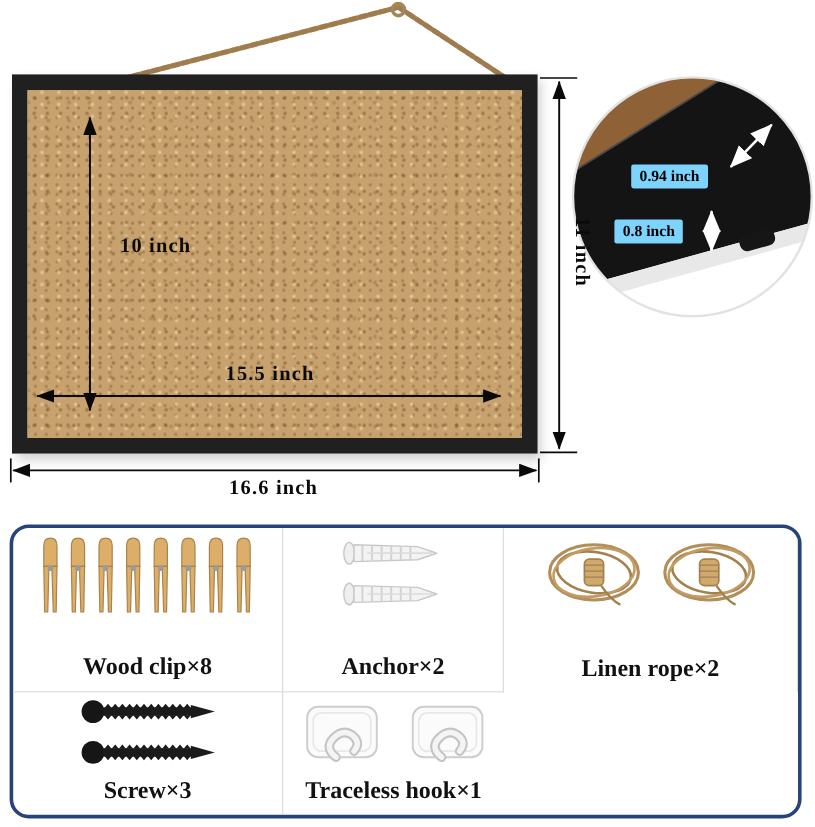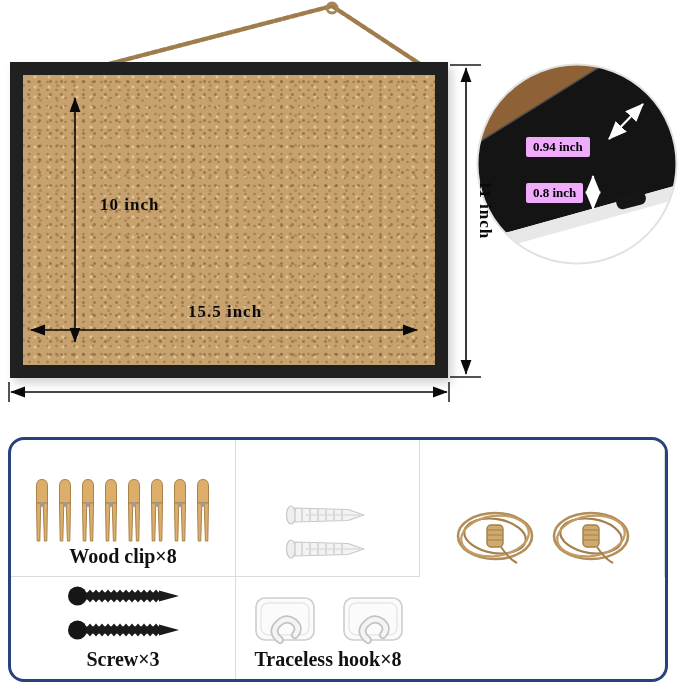--- a/index.html
+++ b/index.html
@@ -22,30 +22,30 @@
 
   
   .dim-label{position:absolute;z-index:4;font-weight:700;font-size:17px;letter-spacing:1px;white-space:nowrap;}
   .dl-10{left:100px;top:195px;}
   .dl-155{left:150px;top:302px;width:150px;text-align:center;}
   .dl-11{left:445px;top:200px;width:80px;text-align:center;transform:rotate(90deg);}
   .dl-166{left:153px;top:397px;width:150px;text-align:center;}
 
   
   .inset{position:absolute;left:476px;top:63px;width:202px;height:202px;z-index:3;}
-  .chip{position:absolute;background:#f0abfc;color:#000;font-weight:700;font-size:13px;
+  .chip{position:absolute;background:#7dd3fc;color:#000;font-weight:700;font-size:13px;
         padding:2px 7px;border-radius:2px;white-space:nowrap;z-index:5;}
   .chip1{left:50px;top:74px;}
-  .chip2{left:50px;top:120px;}
+  .chip2{left:36px;top:120px;}
 
   
   .panel{position:absolute;left:8px;top:437px;width:660px;height:245px;box-sizing:border-box;
          border:3px solid #26437b;border-radius:16px;background:#fff;overflow:hidden;
          display:grid;grid-template-columns:225px 184px 1fr;grid-template-rows:137px 1fr;}
-  .cell{display:flex;flex-direction:column;align-items:center;justify-content:flex-end;
+  .cell{display:flex;flex-direction:column;align-items:center;justify-content:space-between;
         padding:4px 4px 8px 4px;box-sizing:border-box;}
   .b-r{border-right:1px solid #dcdcdc;}
   .b-b{border-bottom:1px solid #dcdcdc;}
   .acc-label{font-weight:700;font-size:20px;color:#111;white-space:nowrap;}
 </style>
 </head>
 <body>
 
 <div class="canvas">
 
@@ -79,20 +79,21 @@
     <g>
       <line x1="11" y1="392" x2="447" y2="392" stroke="#0a0a0a" stroke-width="1.6" marker-start="url(#arrB)" marker-end="url(#arrB)"></line>
       <line x1="9" y1="382" x2="9" y2="402" stroke="#0a0a0a" stroke-width="1.4"></line>
       <line x1="449" y1="382" x2="449" y2="402" stroke="#0a0a0a" stroke-width="1.4"></line>
     </g>
   </svg>
 
   <div class="dim-label dl-10">10 inch</div>
   <div class="dim-label dl-155">15.5 inch</div>
   <div class="dim-label dl-11">11 inch</div>
+  <div class="dim-label dl-166">16.6 inch</div>
 
   <div class="inset">
     <svg width="202" height="202" viewBox="0 0 202 202">
       <defs>
         <clipPath id="insetClip">
             <circle cx="101" cy="101" r="99.5"></circle>
           </clipPath>
         <marker id="arrW" orient="auto-start-reverse" markerWidth="9" markerHeight="8" refX="8" refY="3.5">
           <path d="M0,0 L8.5,3.5 L0,7 Z" fill="#fff"></path>
         </marker>
@@ -143,38 +144,40 @@
           <g id="anchorshape">
             <ellipse cx="5" cy="9" rx="4.5" ry="9" fill="#efefef" stroke="#c8c8c8" stroke-width="1.2"></ellipse>
             <path d="M9,2 L62,3.5 L78,9 L62,14.5 L9,16 Z" fill="#f3f3f3" stroke="#c8c8c8" stroke-width="1.2" stroke-linejoin="round"></path>
             <path d="M16,2.6 L16,15.4 M24,2.8 L24,15.2 M32,3 L32,15 M40,3.2 L40,14.8 M48,3.4 L48,14.6 M56,3.6 L56,14.4" stroke="#d2d2d2" stroke-width="1.6"></path>
             <path d="M20,9 H74" stroke="#dcdcdc" stroke-width="1.4"></path>
           </g>
         </defs>
         <use href="#anchorshape" transform="translate(18,8)"></use>
         <use href="#anchorshape" transform="translate(18,42)"></use>
       </svg>
+      <div class="acc-label">Anchor×2</div>
     </div>
 
 
     <div class="cell b-r">
       <svg width="190" height="66" viewBox="0 0 190 66">
         <defs>
           <g id="coilshape">
             <ellipse cx="42" cy="27" rx="37" ry="23" fill="none" stroke="#b28e58" stroke-width="2.6"></ellipse>
             <ellipse cx="42" cy="27" rx="31" ry="17" fill="none" stroke="#a3804c" stroke-width="2.2" transform="rotate(9 42 27)"></ellipse>
             <ellipse cx="42" cy="27" rx="34" ry="20" fill="none" stroke="#c29c64" stroke-width="2.2" transform="rotate(-8 42 27)"></ellipse>
             <rect x="34" y="16" width="16" height="22" rx="4" fill="#cfa96e" stroke="#a3804c" stroke-width="1.4"></rect>
             <path d="M34,21 h16 M34,26 h16 M34,31 h16" stroke="#a3804c" stroke-width="1" fill="none"></path>
             <path d="M48,38 q8,12 16,16" stroke="#a3804c" stroke-width="2" fill="none"></path>
           </g>
         </defs>
         <use href="#coilshape" transform="translate(6,6)"></use>
         <use href="#coilshape" transform="translate(102,6)"></use>
       </svg>
+      <div class="acc-label">Linen rope×2</div>
     </div>
 
     <div class="cell b-r">
       <svg width="124" height="64" viewBox="0 0 124 64">
         <defs>
           <g id="screwshape">
             <circle cx="10.5" cy="10" r="9.5" fill="#161616"></circle>
             <rect x="19" y="6.5" width="74" height="7" fill="#1b1b1b"></rect>
             <path d="M20,7 L23,3.5 L26,7 L29,3.5 L32,7 L35,3.5 L38,7 L41,3.5 L44,7 L47,3.5 L50,7 L53,3.5 L56,7 L59,3.5 L62,7 L65,3.5 L68,7 L71,3.5 L74,7 L77,3.5 L80,7 L83,3.5 L86,7 L89,3.5 L92,7 Z" fill="#1b1b1b"></path>
             <path d="M20,13 L23,16.5 L26,13 L29,16.5 L32,13 L35,16.5 L38,13 L41,16.5 L44,13 L47,16.5 L50,13 L53,16.5 L56,13 L59,16.5 L62,13 L65,16.5 L68,13 L71,16.5 L74,13 L77,16.5 L80,13 L83,16.5 L86,13 L89,16.5 L92,13 Z" fill="#1b1b1b"></path>
@@ -193,17 +196,17 @@
           <g id="hookshape">
             <rect x="2" y="4" width="58" height="42" rx="9" fill="#fbfbfb" stroke="#cdcdcd" stroke-width="1.6"></rect>
             <rect x="7" y="9" width="48" height="32" rx="7" fill="none" stroke="#e8e8e8" stroke-width="1.5"></rect>
             <path d="M26,46 q-10,-8 -2,-16 q8,-8 16,-2 q7,6 1,13" fill="none" stroke="#c4c4c4" stroke-width="8" stroke-linecap="round"></path>
             <path d="M26,46 q-10,-8 -2,-16 q8,-8 16,-2 q7,6 1,13" fill="none" stroke="#f4f4f4" stroke-width="4.5" stroke-linecap="round"></path>
           </g>
         </defs>
         <use href="#hookshape" transform="translate(14,4)"></use>
         <use href="#hookshape" transform="translate(102,4)"></use>
       </svg>
-      <div class="acc-label">Traceless hook×8</div>
+      <div class="acc-label">Traceless hook×1</div>
     </div>
 
   </div>
 </div>
 
 </body></html>

